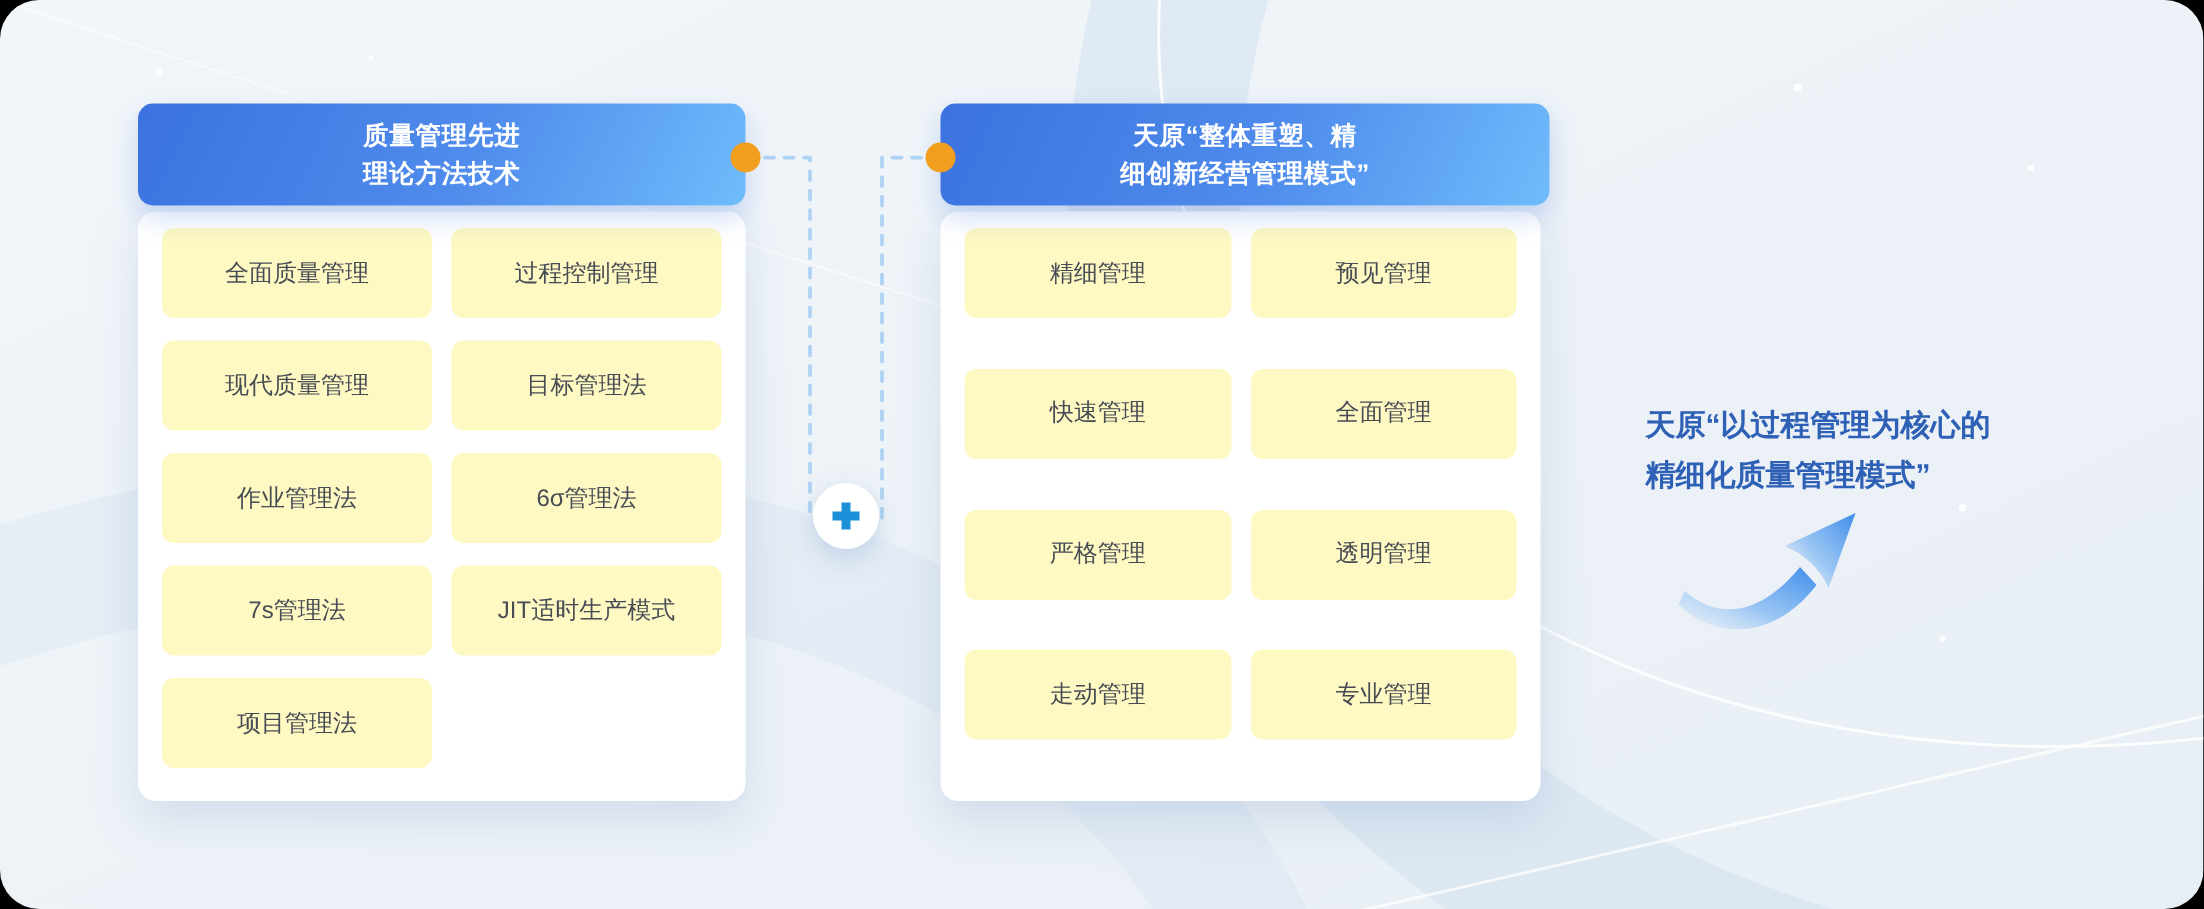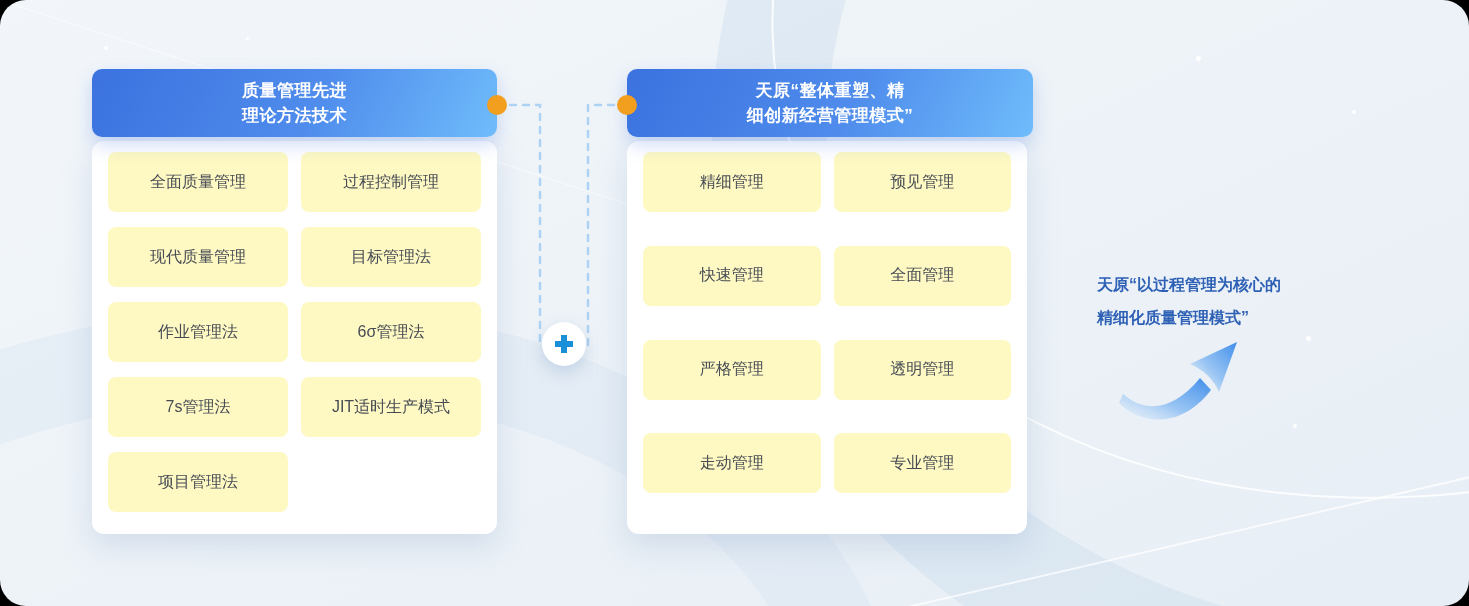--- a/index.html
+++ b/index.html
@@ -43,21 +43,21 @@
     color:#474c54;font-size:16px;}
 
   
   #connector{position:absolute;left:0;top:0;z-index:4;pointer-events:none;}
   #plus-badge{position:absolute;left:542px;top:322px;width:44px;height:44px;border-radius:50%;
     background:#fff;box-shadow:0 6px 16px rgba(130,160,200,.35);z-index:5;
     display:flex;align-items:center;justify-content:center;}
 
   
   #result-text{position:absolute;left:1097px;top:268px;width:290px;z-index:3;
-    color:#2e61b5;font-size:16px;font-weight:bold;line-height:33px;}
+    color:#2e61b5;font-size:20px;font-weight:bold;line-height:33px;}
   #result-arrow{position:absolute;left:1118px;top:330px;z-index:3;}
 </style>
 </head>
 <body>
 
 <div id="stage">
 
   <div class="ribbon1"></div>
   <div class="ribbon2"></div>
   <div class="ribbon3"></div>

